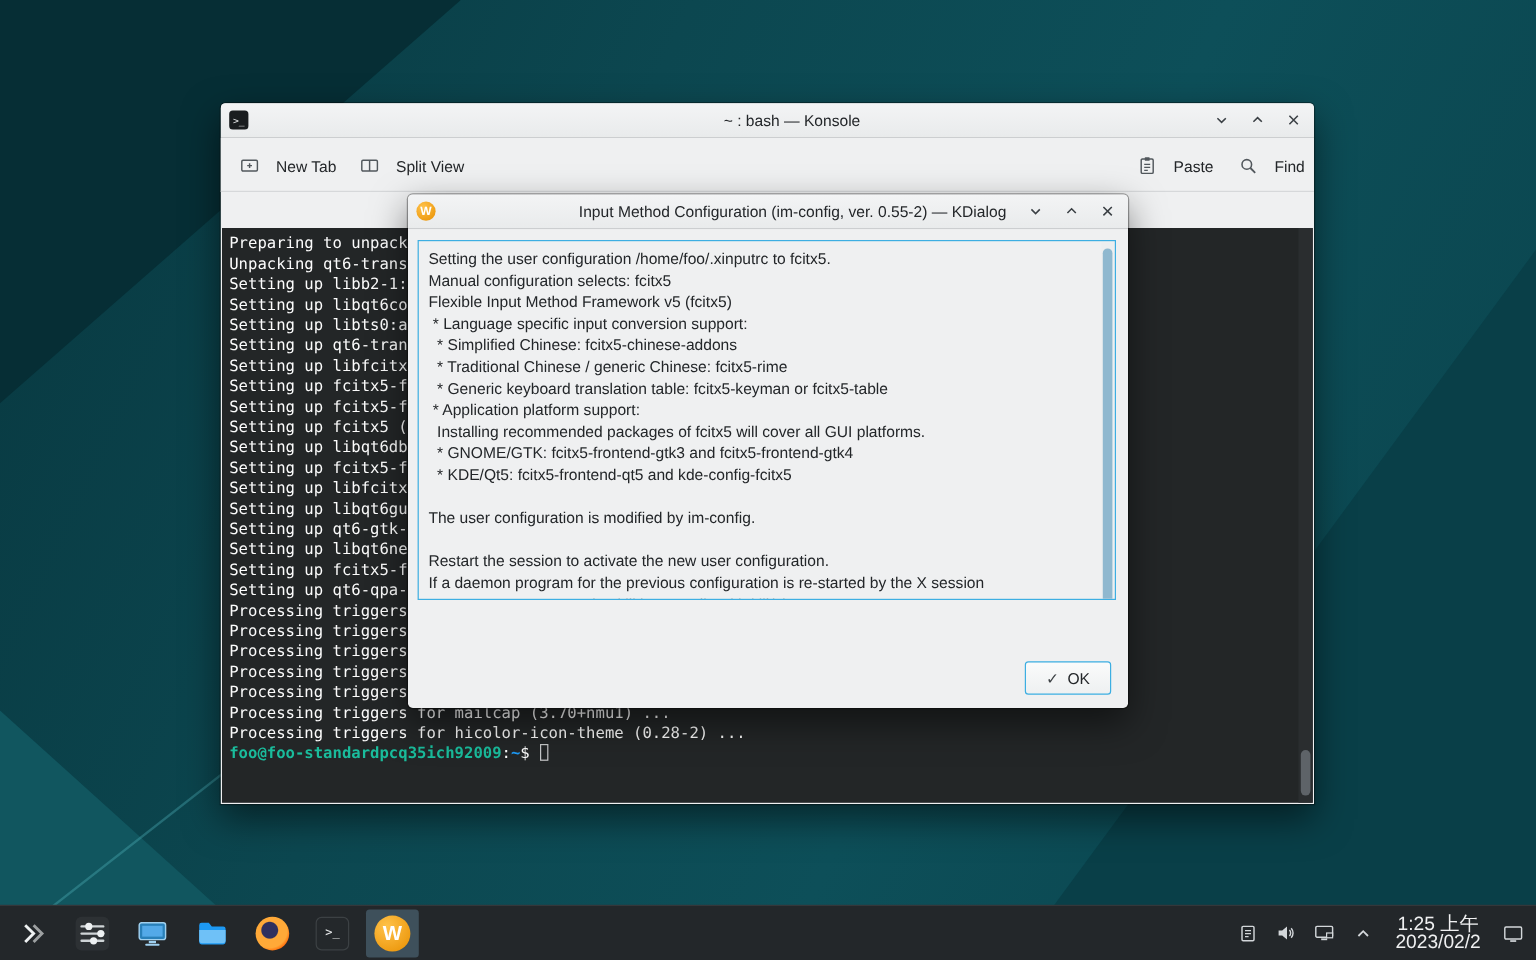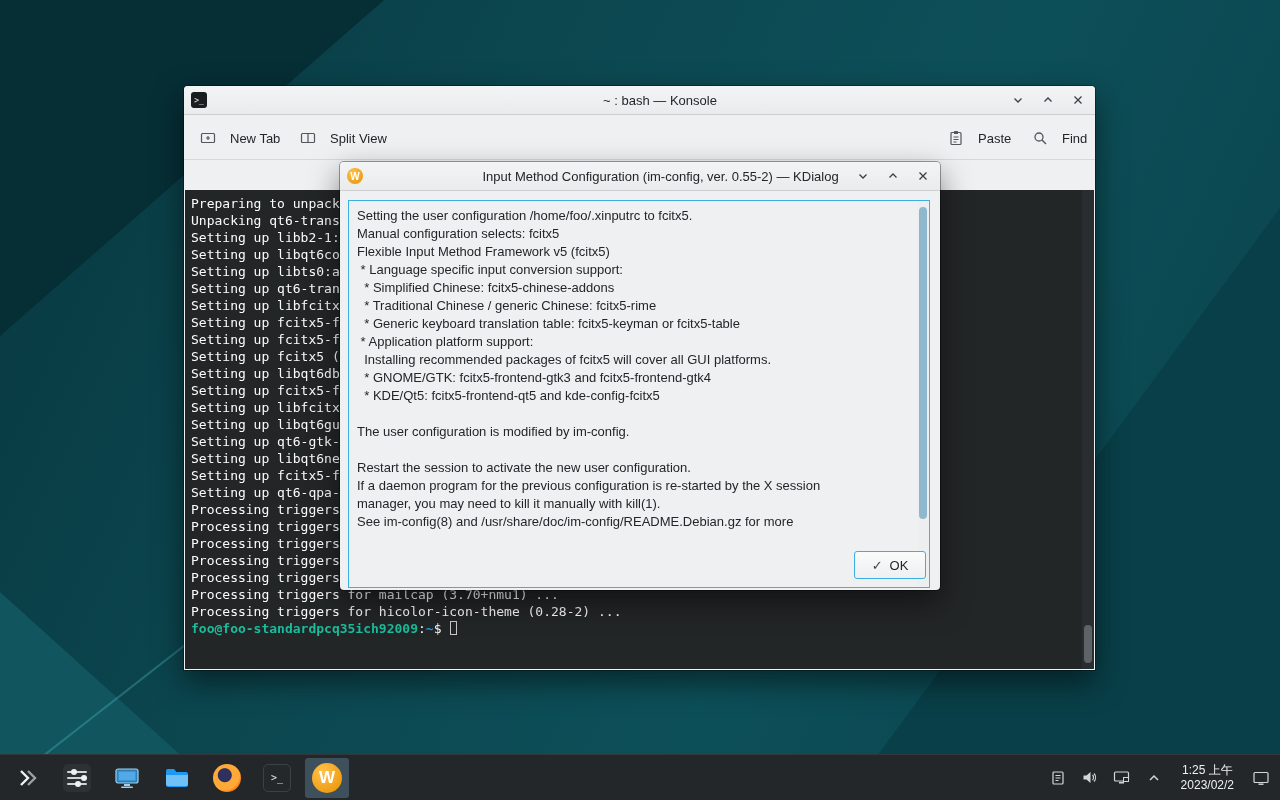--- a/index.html
+++ b/index.html
@@ -57,21 +57,21 @@
     vertical-align:-2px; margin-left:1px; }
   .term-scroll { position:absolute; top:0; bottom:0; right:0; width:12px; background:#2a2d2f; }
   .term-thumb { position:absolute; right:2px; bottom:6px; width:8px; height:38px;
     background:#5e6368; border-radius:4px; }
 
   
   .kdialog { left:340px; top:162px; width:600px; height:428px; z-index:20; border-radius:4px; }
   .w-icon { width:16px; height:16px; border-radius:50%;
     background:radial-gradient(circle at 35% 30%, #ffc24a, #e88f00);
     color:#fff; font-weight:bold; font-size:10px; display:flex; align-items:center; justify-content:center; }
-  .dlg-frame { position:absolute; left:8px; right:10px; top:38px; height:388px;
+  .dlg-frame { position:absolute; left:8px; right:10px; top:38px; height:300px;
     background:#eff0f1; border:1px solid #3daee2; overflow:hidden; }
   .dlg-text { position:absolute; left:8px; top:6px; right:16px;
     font-size:13px; line-height:18px; color:#232629; }
   .dlg-line { height:18px; white-space:pre; overflow:hidden; }
   .dlg-scroll { position:absolute; top:1px; bottom:1px; right:1px; width:10px; background:#eceeef; }
   .dlg-thumb { position:absolute; top:5px; right:1px; width:8px; height:312px;
     background:#8fb8cf; border-radius:4px; }
   .ok-btn { position:absolute; right:14px; bottom:11px; height:28px; min-width:72px;
     display:flex; align-items:center; justify-content:center; gap:7px;
     background:linear-gradient(#fafbfb,#eef0f1); border:1px solid #3daee2; border-radius:3px;
@@ -96,21 +96,21 @@
   .ti-sliders i:nth-child(1)::after{ left:4px; } .ti-sliders i:nth-child(2)::after{ left:14px; }
   .ti-sliders i:nth-child(3)::after{ left:8px; }
   .ti-firefox { width:28px; height:28px; border-radius:50%;
     background:radial-gradient(circle at 42% 40%, #30305e 0 28%, #ffa938 32% 62%, #ff5f00 78%); }
   .ti-w { width:30px; height:30px; border-radius:50%;
     background:radial-gradient(circle at 35% 30%, #ffc24a, #e88f00);
     color:#fff; font-weight:bold; font-size:17px; display:flex; align-items:center; justify-content:center; }
   .tray { position:absolute; right:0; top:0; height:100%; display:flex; align-items:center;
     gap:14px; padding-right:10px; }
   .tray-icon { width:18px; height:18px; display:flex; align-items:center; justify-content:center; cursor:pointer; }
-  .clock { text-align:center; color:#eff0f1; font-size:12px; line-height:15px; cursor:default; padding:0 4px; }
+  .clock { text-align:center; color:#eff0f1; font-size:16px; line-height:15px; cursor:default; padding:0 4px; }
 </style>
 </head>
 <body>
 
 <div class="wallpaper">
   <div class="wp-shape1"></div>
   <div class="wp-shape2"></div>
   <div class="wp-shape3"></div>
   <div class="wp-line"></div>
 </div>

